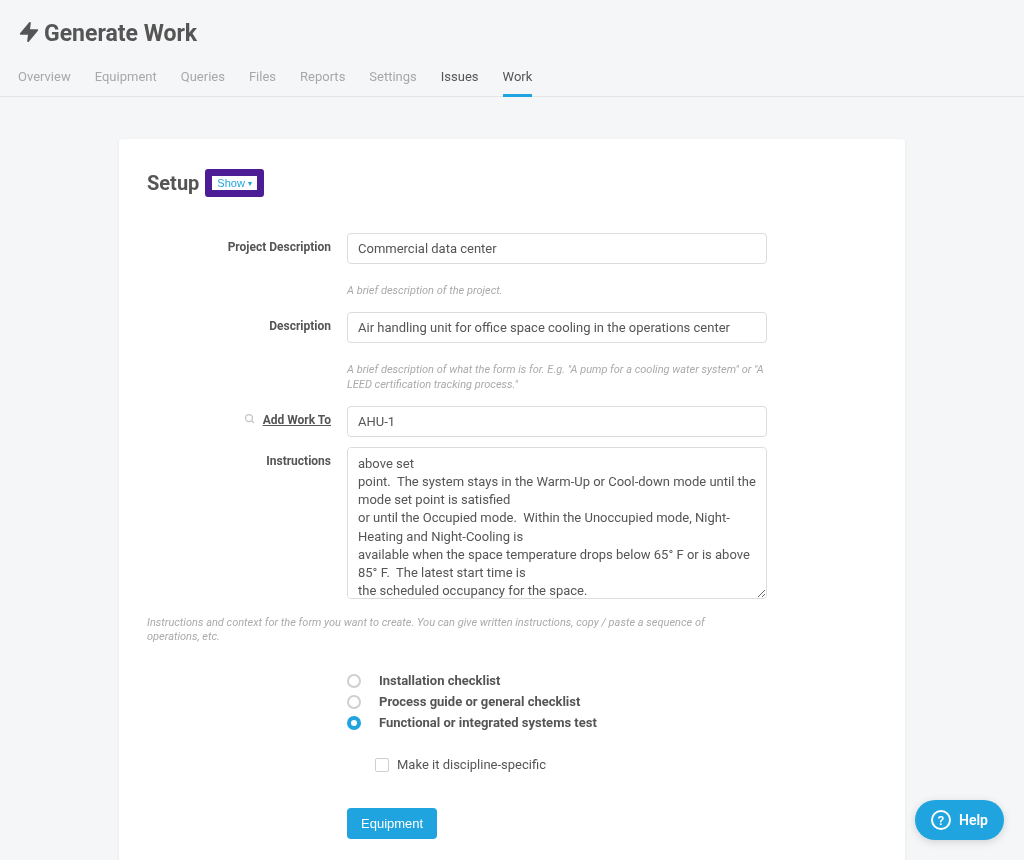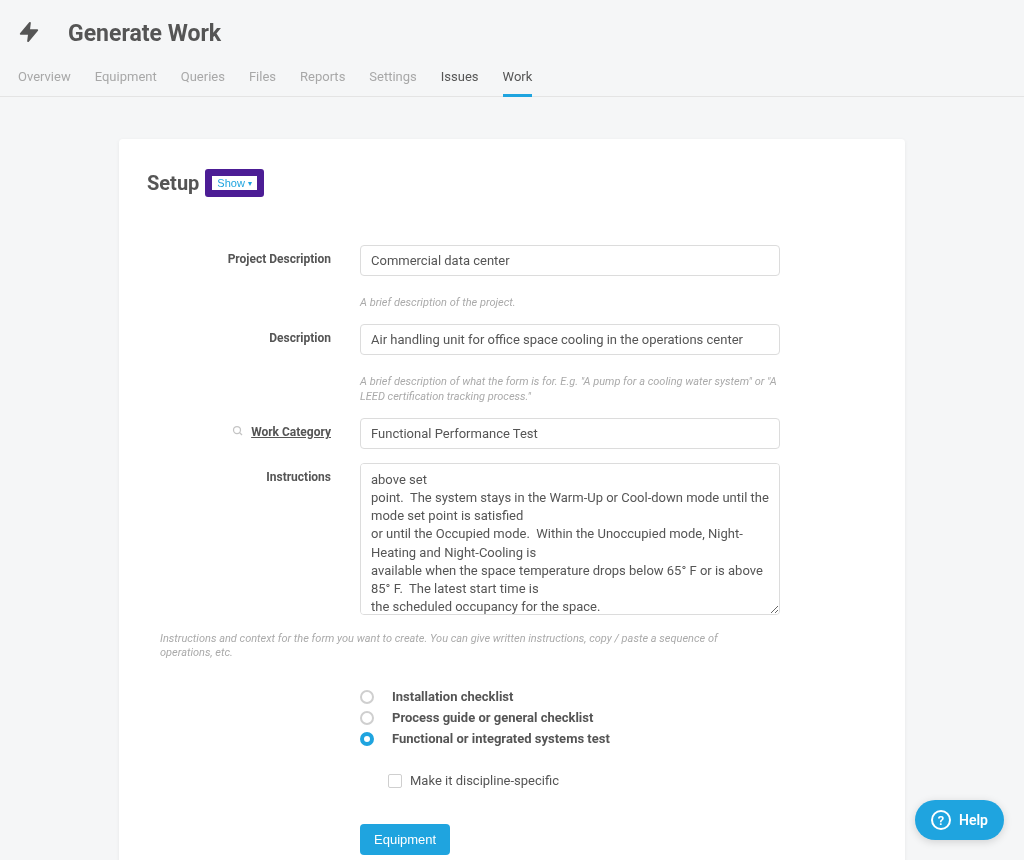--- a/index.html
+++ b/index.html
@@ -11,21 +11,21 @@
     width: 1024px;
     height: 860px;
     overflow: hidden;
   }
 
   
   .page-header {
     padding: 20px 18px 0 18px;
     display: flex;
     align-items: center;
-    gap: 28px;
+    gap: 4px;
     text-align: right;
   }
   .page-header .bolt {
     color: #555;
   }
   .page-header h1 {
     font-size: 23px;
     font-weight: 700;
     color: #555;
   }
@@ -63,21 +63,21 @@
     margin: 42px auto 0 auto;
     border-radius: 4px;
     box-shadow: 0 1px 4px rgba(0,0,0,0.06);
     padding: 30px 28px 30px 28px;
   }
 
   .section-title-row {
     display: flex;
     align-items: center;
     gap: 6px;
-    margin-bottom: 48px;
+    margin-bottom: 36px;
   }
   .section-title-row h2 {
     font-size: 20px;
     font-weight: 700;
     color: #555;
   }
   .show-toggle {
     border: 7px solid #4c1d95;
     color: #1fa4df;
     font-size: 11px;
@@ -90,21 +90,20 @@
     gap: 3px;
   }
   .show-toggle .caret {
     font-size: 8px;
   }
 
   
   .form-row {
     display: flex;
     margin-bottom: 14px;
-    gap: 13px;
   }
   .form-row.tight { margin-bottom: 10px; }
   .form-label {
     width: 200px;
     text-align: right;
     padding-right: 16px;
     padding-top: 7px;
     font-size: 12px;
     font-weight: 700;
     color: #555;
@@ -271,35 +270,35 @@
   </div>
 
   <div class="form-row">
     <div class="form-label">Description</div>
     <div class="form-field">
       <input type="text" value="Air handling unit for office space cooling in the operations center" style="">
       <div class="help-text">A brief description of what the form is for. E.g. "A pump for a cooling water system" or "A LEED certification tracking process."</div>
     </div>
   </div>
 
-
-  <div class="form-row">
+  <div class="form-row tight">
     <div class="form-label linklabel">
       <span class="search-ico">
         <svg class="search-svg" viewBox="0 0 24 24" fill="none" stroke="#c4c4c4" stroke-width="2.5">
             <circle cx="10" cy="10" r="7"></circle>
             <line x1="20" y1="20" x2="15" y2="15"></line>
           </svg>
       </span>
-      <span class="txt">Work Category</span>
+      <span class="txt">Add Work To</span>
     </div>
     <div class="form-field">
-      <input type="text" value="Functional Performance Test" style="">
-    </div>
-  </div>
+      <input type="text" value="AHU-1" style="">
+    </div>
+  </div>
+
 
   <div class="form-row" style="margin-bottom:4px;">
     <div class="form-label">Instructions</div>
     <div class="form-field">
       <textarea id="instructions-ta" style="">above set
 point.  The system stays in the Warm-Up or Cool-down mode until the mode set point is satisfied
 or until the Occupied mode.  Within the Unoccupied mode, Night-Heating and Night-Cooling is
 available when the space temperature drops below 65° F or is above 85° F.  The latest start time is
 the scheduled occupancy for the space.
  The air handling unit operates in Warm-Up, Cool-Down, Occupied, Unoccupied, Night-Heating,

